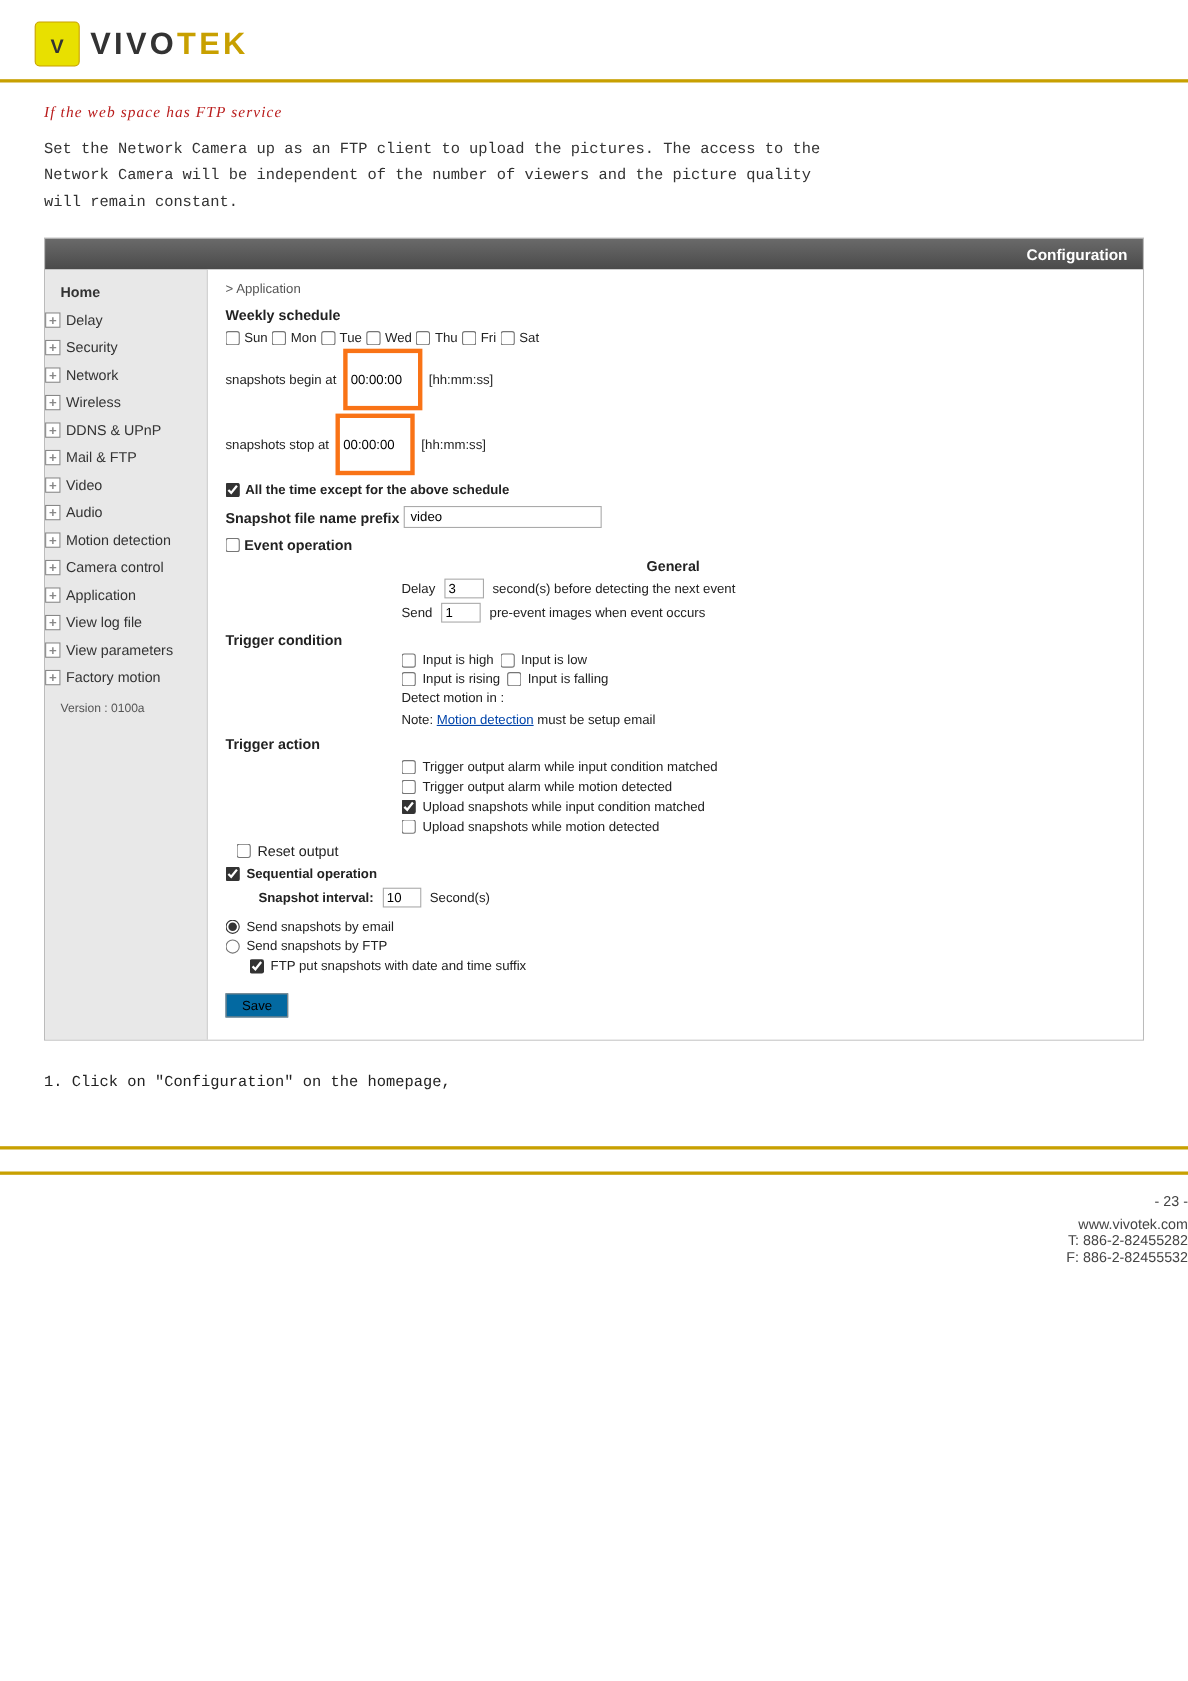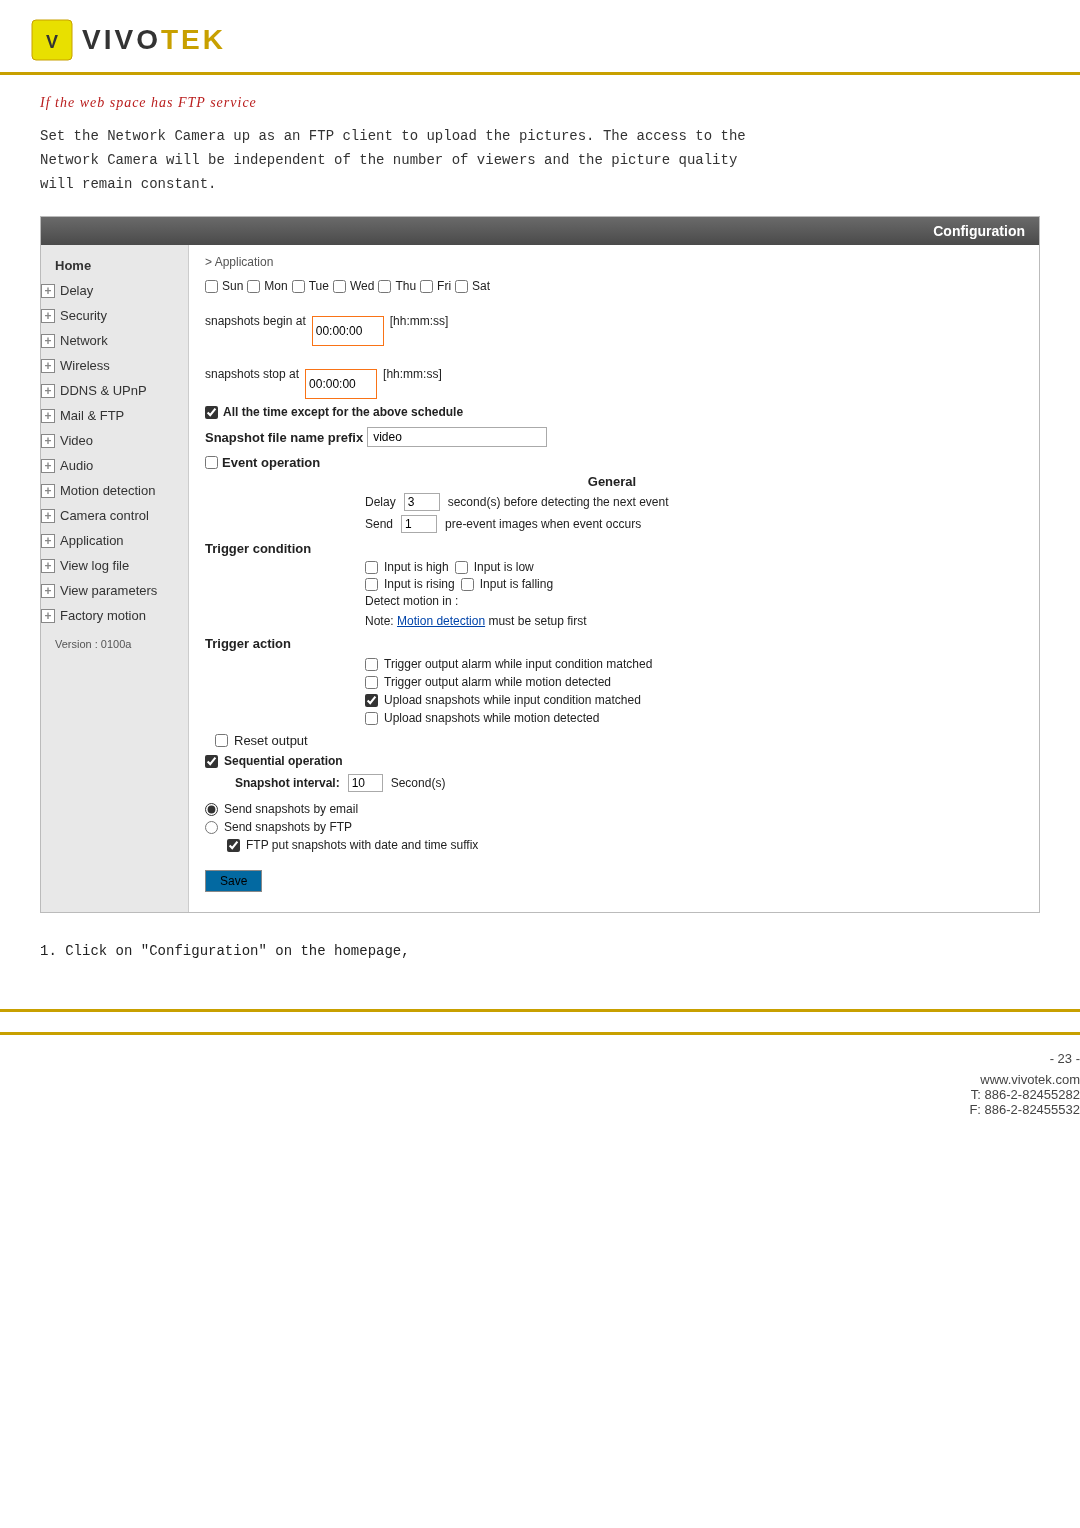--- a/index.html
+++ b/index.html
@@ -146,24 +146,23 @@
 
     .schedule-row {
       display: flex;
       align-items: center;
       gap: 6px;
       margin: 3px 0;
       font-size: 12px;
     }
     .schedule-row input[type=text] {
       width: 72px;
-      border: 1px solid #f97316;
-      padding: 7px 3px;
-      font-size: 12px;
-      margin-top: 20px;
+      border: 4px solid #f97316;
+      padding: 17px 3px;
+      font-size: 12px;
     }
 
     .all-time-row {
       display: flex;
       align-items: center;
       gap: 5px;
       margin: 6px 0;
       font-size: 12px;
       font-weight: bold;
     }
@@ -422,20 +421,21 @@
           <span class="sidebar-plus">+</span>
           <span>Factory motion</span>
         </div>
         <div class="sidebar-version">Version : 0100a</div>
       </div>
 
       <div class="config-main">
         <div class="breadcrumb">&gt; Application</div>
 
         <div class="weekly-schedule">
+          <div class="section-title">Weekly schedule</div>
           <div class="checkbox-row">
             <input type="checkbox" style="">
             <span>Sun</span>
             <input type="checkbox" style="">
             <span>Mon</span>
             <input type="checkbox" style="">
             <span>Tue</span>
             <input type="checkbox" style="">
             <span>Wed</span>
             <input type="checkbox" style="">
@@ -495,21 +495,21 @@
           <div class="trigger-row">
             <input type="checkbox" style="">
             <span>Input is rising</span>
             <input type="checkbox" style="">
             <span>Input is falling</span>
           </div>
           <div class="detect-motion-row">Detect motion in :</div>
           <div class="note-row">
             <span>Note:</span>
             <a href="#"> Motion detection</a>
-            <span>must be setup first</span>
+            <span>must be setup email</span>
           </div>
         </div>
 
         <div>
           <div class="trigger-action-title">Trigger action</div>
           <div class="action-row">
             <input type="checkbox" style="">
             <span>Trigger output alarm while input condition matched</span>
           </div>
           <div class="action-row">

